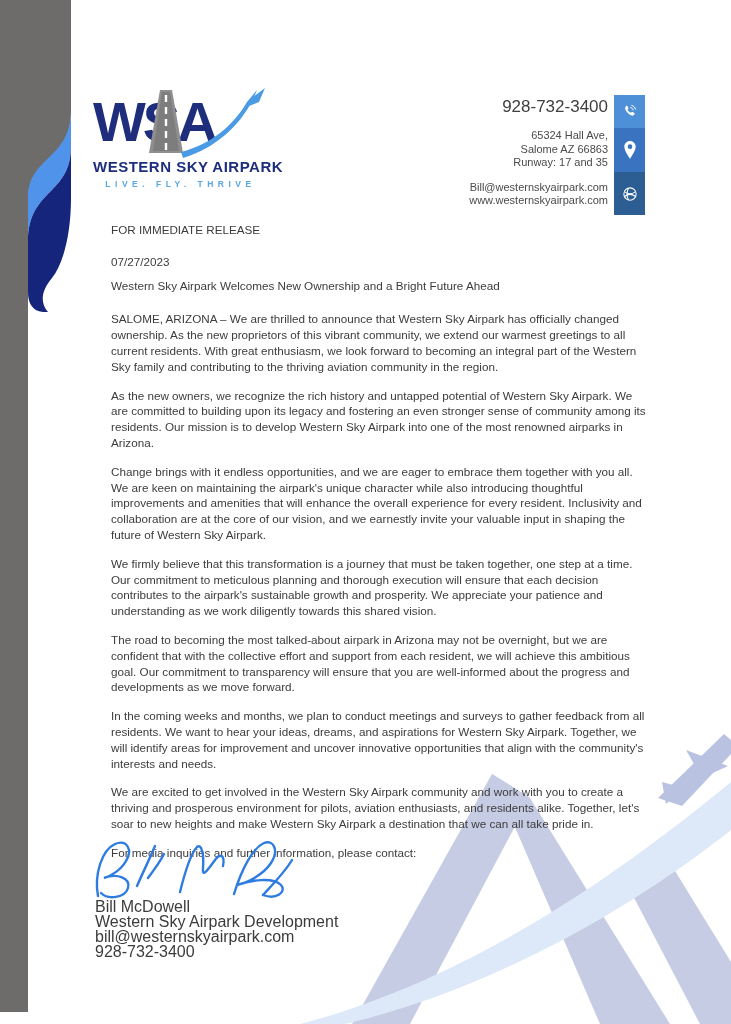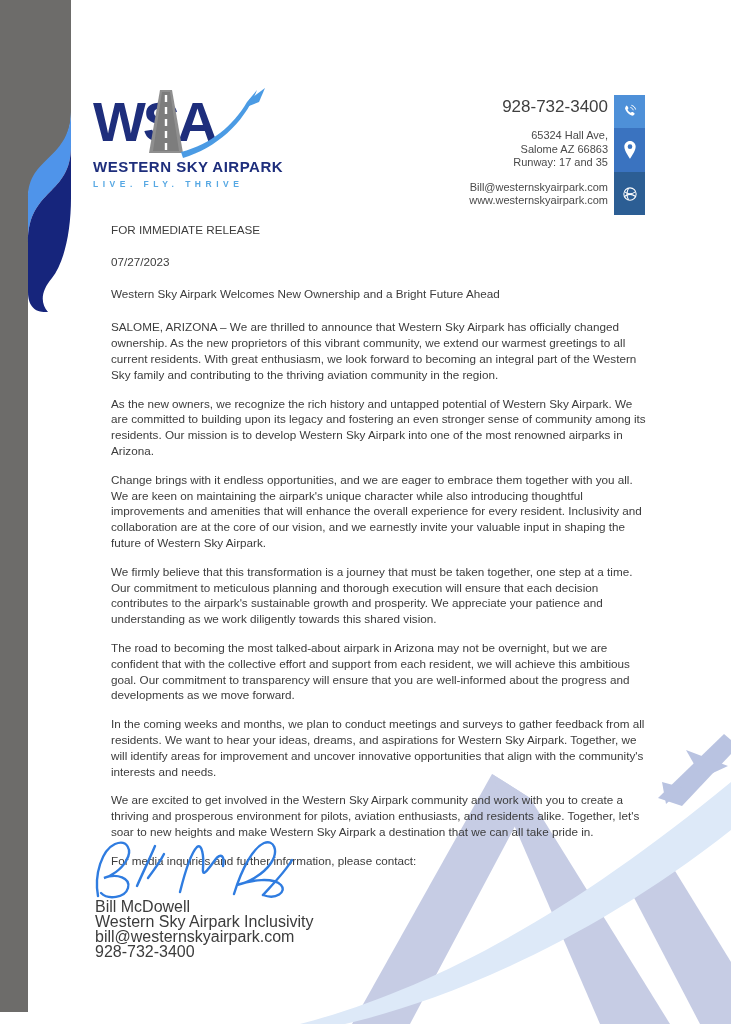--- a/index.html
+++ b/index.html
@@ -12,38 +12,38 @@
   
   .logo { position:absolute; left:93px; top:96px; width:175px; z-index:3; }
   .wsa-row { position:relative; height:58px; }
   .wsa-text {
     font-size:56px; font-weight:bold; line-height:52px; letter-spacing:-3px;
     color:#1e2e7c; font-family:"Liberation Sans", sans-serif;
   }
   .runway-svg { position:absolute; left:50px; top:-6px; }
   .swoosh-svg { position:absolute; left:86px; top:-10px; }
   .logo-name { font-size:15px; font-weight:bold; color:#1e2e7c; letter-spacing:0.5px; margin-top:4px; white-space:nowrap; }
-  .logo-tagline { font-size:8.5px; font-weight:bold; color:#57a8e3; letter-spacing:4.5px; margin-top:4px; text-align:left; white-space:nowrap; }
+  .logo-tagline { font-size:8.5px; font-weight:bold; color:#57a8e3; letter-spacing:4.5px; margin-top:4px; text-align:center; white-space:nowrap; }
   
   .contact { position:absolute; top:97px; right:123px; text-align:right; z-index:3; }
   .contact-phone { font-size:17px; color:#3f3f3f; margin-bottom:12px; }
   .contact-address { font-size:11px; line-height:13.5px; color:#4a4a4a; margin-bottom:11px; }
   .contact-emails { font-size:11px; line-height:13.5px; color:#4a4a4a; }
   .icon-strip { position:absolute; top:95px; right:86px; width:31px; z-index:3; }
   .icon-cell { width:31px; display:flex; align-items:center; justify-content:center; }
   .cell-phone    { height:33px; background:#4e90d8; }
   .cell-location { height:44px; background:#3a73c0; }
   .cell-globe    { height:43px; background:#2c5e94; }
   
   .content {
     position:absolute; left:111px; top:222px; width:549px; z-index:2;
     font-size:11.7px; line-height:15.8px; color:#3c3c3c;
   }
   .release-label { margin:0 0 16px 0; }
-  .release-date  { margin:0 0 16px 0; }
+  .release-date  { margin:0 0 8px 0; }
   .release-headline { margin:8px 0 18px 0; }
   .para { margin:0 14px 13px 0; }
   .media-line { margin:2px 0 0 0; }
   
   .signature-svg { position:absolute; left:92px; top:834px; z-index:3; }
   .sig-block { position:absolute; left:95px; top:899px; font-size:16px; line-height:15px; color:#3c3c3c; z-index:3; }
   
   .watermark { position:absolute; right:0; bottom:0; z-index:0; }
 </style>
 </head>
@@ -130,21 +130,21 @@
       <path d="M45,52 C52,36 58,24 63,12"></path>
       <path d="M56,44 C62,36 68,28 72,20"></path>
       <path d="M88,58 C94,34 100,18 105,13 C110,9 112,22 111,34 C110,44 115,37 123,26 C129,18 133,22 131,32"></path>
       <path d="M142,60 C150,34 161,14 172,9 C182,5 187,17 179,29 C171,41 155,49 145,51 C159,46 181,43 189,51 C195,58 184,66 171,61"></path>
       <path d="M171,61 C181,50 193,38 200,26"></path>
     </g>
   </svg>
 
   <div class="sig-block">
     <div>Bill McDowell</div>
-    <div>Western Sky Airpark Inclusivity</div>
+    <div>Western Sky Airpark Development</div>
     <div>bill@westernskyairpark.com</div>
     <div>928-732-3400</div>
   </div>
 
   <svg class="watermark" width="431" height="334" viewBox="0 0 431 334" aria-hidden="true">
     <path d="M52,334 L192,84 L230,108 L110,334 Z" fill="#c6cce4"></path>
     <path d="M192,84 L230,108 L370,334 L300,334 Z" fill="#c6cce4"></path>
     <path d="M330,200 L372,176 L431,272 L431,334 L400,334 Z" fill="#c6cce4"></path>
     <path d="M0,334 C130,300 270,225 431,92 L431,140 C285,255 140,312 45,334 Z" fill="#dde9f8"></path>
     <path d="M358,108 L424,44 L431,50 L431,64 L382,116 Z" fill="#b9c3e1"></path>

